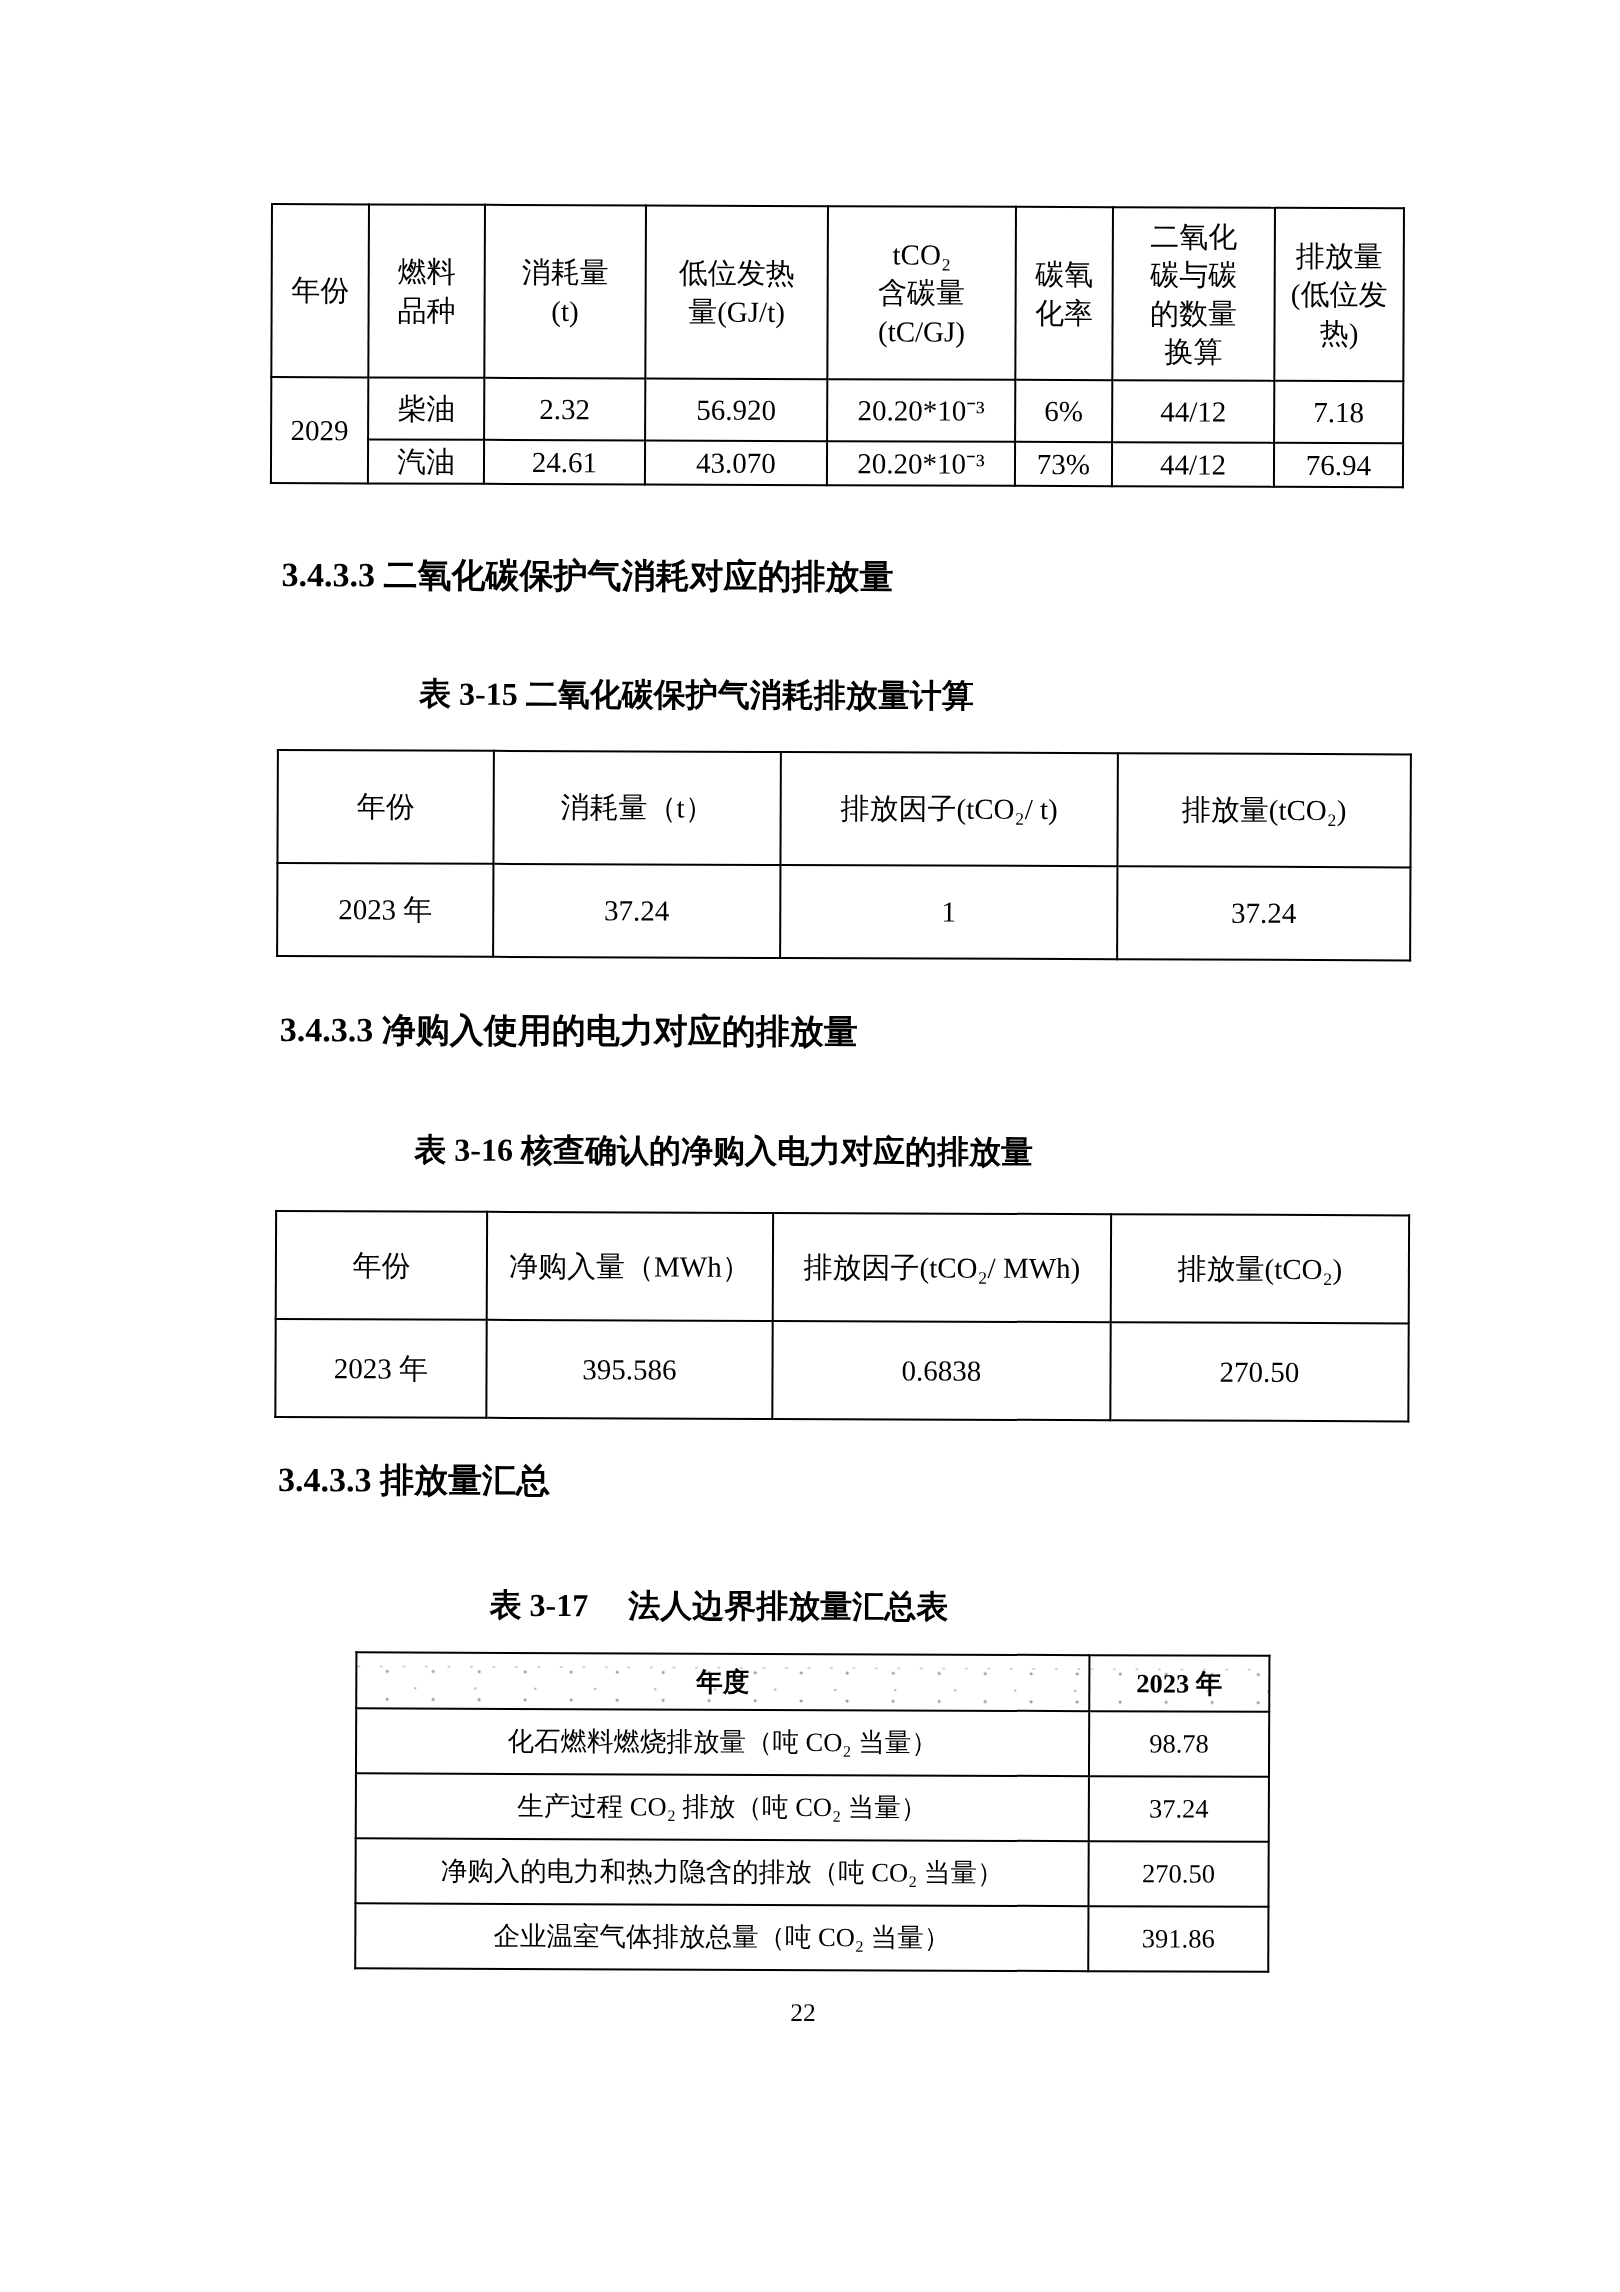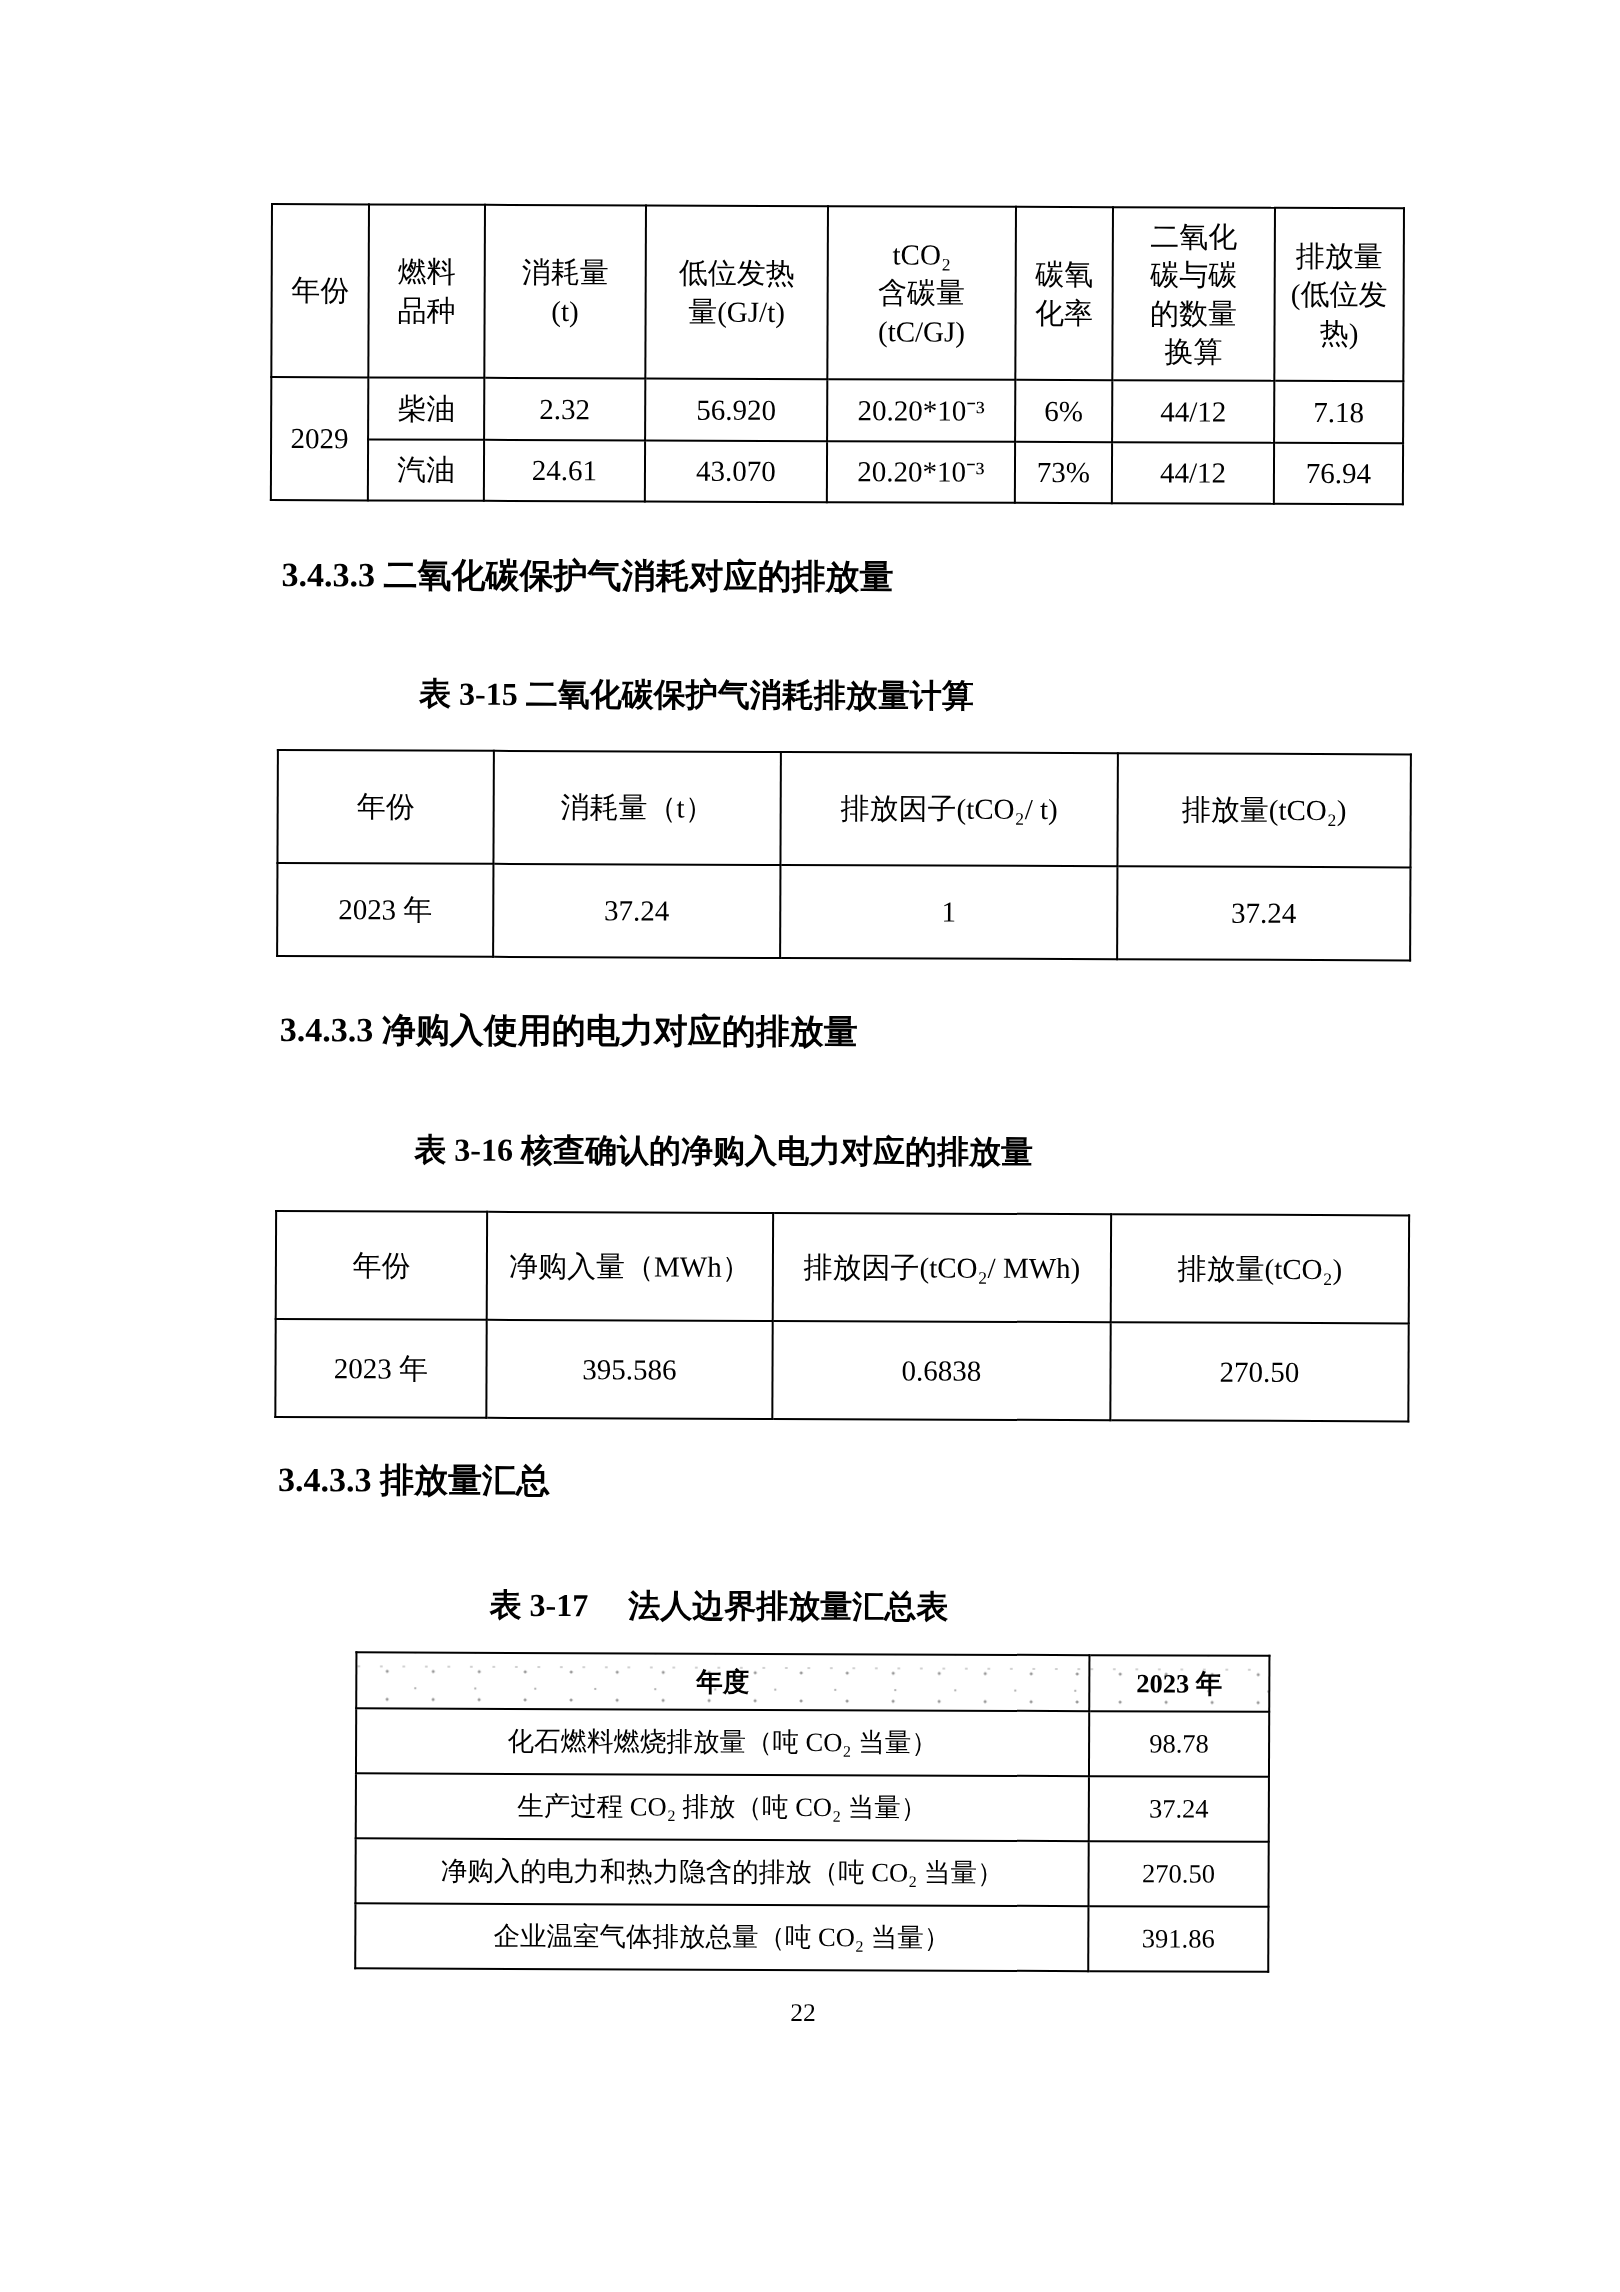--- a/index.html
+++ b/index.html
@@ -16,21 +16,21 @@
 
   table { border-collapse:collapse; table-layout:fixed; position:absolute; }
   td, th { border:2px solid #000; text-align:center; vertical-align:middle;
            font-weight:normal; white-space:pre-line; line-height:1.32; padding:0 2px; box-sizing:border-box; }
   table.outer { border:2.9px solid #000; }
 
   
   .t-fuel { left:271px; top:203px; font-size:29px; }
   .t-fuel .hrow td { height:173px; }
   .t-fuel .r1 td { height:62px; }
-  .t-fuel .r2 td { height:61px; }
+  .t-fuel .r2 td { height:44px; }
 
   
   .t-gas   { left:279px; top:749px;  font-size:29px; }
   .t-gas .hrow td { height:113px; }
   .t-gas .drow td { height:93px; }
 
   .t-power { left:279px; top:1210px; font-size:29px; }
   .t-power .hrow td { height:108px; }
   .t-power .drow td { height:98px; }
 

